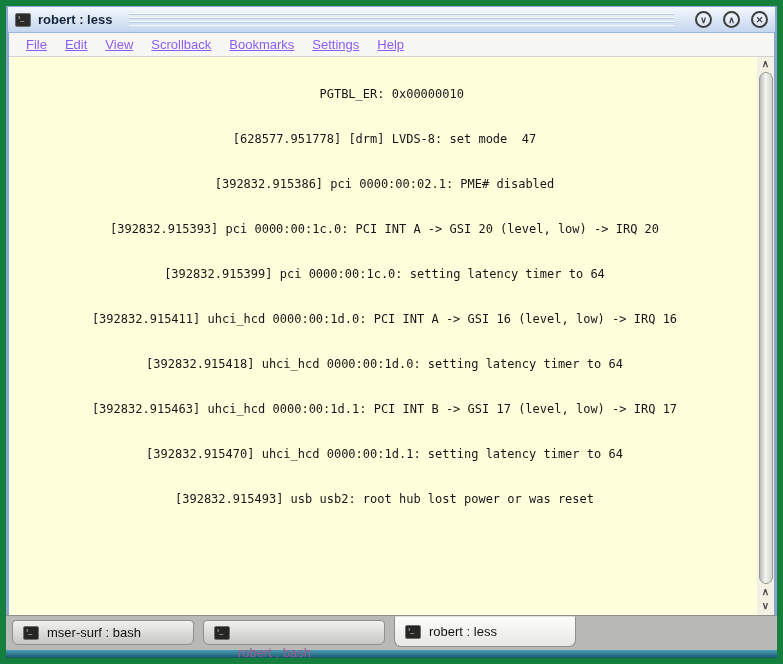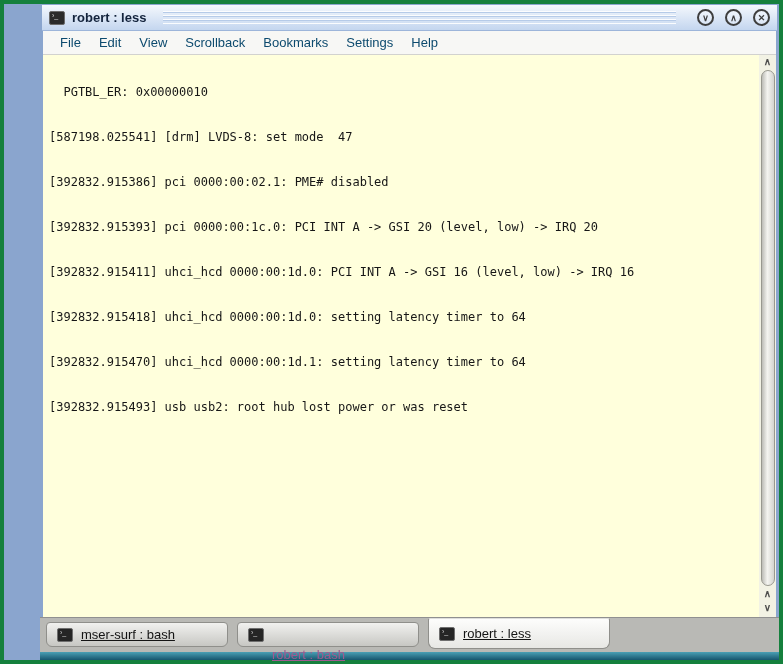--- a/index.html
+++ b/index.html
@@ -1,58 +1,58 @@
 <!DOCTYPE html>
 <html><head>
 <meta charset="utf-8">
 <style>
   html,body{margin:0;padding:0;}
   body{width:783px;height:664px;overflow:hidden;background:#0a2440;}
   .window{position:relative;width:783px;height:664px;box-sizing:border-box;
-    border:4px solid #15803d;background:#8aa5ce;display:flex;flex-direction:column;
-    font-family:"Liberation Sans",sans-serif;padding-left:36px;}
+    border:6px solid #15803d;background:#8aa5ce;display:flex;flex-direction:column;
+    font-family:"Liberation Sans",sans-serif;}
   
   .titlebar{height:25px;margin:1px 2px 0 2px;background:linear-gradient(#f4f8fd,#c4d6ef);
     border-bottom:1px solid #9db5da;display:flex;align-items:center;padding:0 7px;gap:7px;flex:none;}
   .win-icon{width:16px;height:14px;background:#2b2b2b;border:1px solid #6b6b6b;border-radius:2px;
     color:#d8d8d8;font-size:7px;line-height:6px;padding:1px 0 0 2px;box-sizing:border-box;flex:none;}
   .title-text{font-weight:bold;font-size:13px;color:#13233c;white-space:nowrap;}
   .title-ridges{flex:1;height:13px;margin:0 10px;
     background:repeating-linear-gradient(to bottom,rgba(255,255,255,.9) 0 1px,#b6cbe8 1px 2px,rgba(0,0,0,0) 2px 4px);}
   .win-btn{width:17px;height:17px;border:2px solid #3e3e3e;border-radius:50%;box-sizing:border-box;
     display:flex;align-items:center;justify-content:center;font-size:9px;font-weight:bold;
     color:#3e3e3e;background:rgba(255,255,255,.25);margin-left:4px;flex:none;cursor:default;}
   
   .menubar{height:23px;margin:0 3px;background:#f7f7f5;border-bottom:1px solid #d2d2cf;
     display:flex;align-items:center;padding:0 8px;flex:none;}
-  .menu-item{padding:3px 9px;font-size:13px;color:#0c4a6e;white-space:nowrap;}
+  .menu-item{padding:3px 9px;font-size:13px;color:#8b5cf6;white-space:nowrap;text-decoration:underline;}
   
   .terminal{position:relative;flex:1;margin:0 3px;background:#ffffdc;overflow:hidden;}
   .term-text{position:absolute;left:6px;top:0;right:20px;
     font-family:"DejaVu Sans Mono","Liberation Mono",monospace;font-size:12px;line-height:15px;
     color:#161616;white-space:pre;}
-  .term-line{height:15px;overflow:hidden;}
+  .term-line{height:15px;overflow:hidden;text-align:center;}
   
   .scrollbar{position:absolute;top:0;right:0;width:17px;height:100%;background:#f2f2e4;}
   .sb-btn{height:14px;display:flex;align-items:center;justify-content:center;
     color:#4e4e4e;font-size:10px;font-weight:bold;line-height:10px;}
   .sb-track{position:absolute;top:15px;bottom:31px;left:2px;width:12px;
     border:1px solid #98988f;border-radius:7px;
     background:linear-gradient(to right,#bcbcb6,#f4f4f0 45%,#d4d4cf);}
   .sb-bottom{position:absolute;bottom:2px;left:0;width:100%;}
   
   .tabbar{height:34px;background:#b9b9b5;border-top:1px solid #909090;flex:none;
     display:flex;align-items:flex-start;padding:0 6px;gap:9px;position:relative;}
   .tab{box-sizing:border-box;display:flex;align-items:center;gap:8px;padding:0 10px;
     border:1px solid #8f8f8b;width:182px;cursor:default;}
   .tab.inactive{margin-top:4px;height:25px;border-radius:4px 4px 6px 6px;
     background:linear-gradient(#f1f1ef,#c7c7c3);}
   .tab.active{margin-top:0;height:31px;border-radius:2px 2px 7px 7px;border-top-color:#dfdfdc;
     background:linear-gradient(#fdfdfc,#e7e7e4);}
-  .tab-label{font-size:13px;color:#141414;white-space:nowrap;text-decoration:underline;}
+  .tab-label{font-size:13px;color:#141414;white-space:nowrap;}
   .tab.activity .tab-label{color:#a0598f;margin-top:40px;}
   .tab-icon{width:16px;height:14px;background:#252525;border:1px solid #6e6e6e;border-radius:2px;
     color:#cfcfcf;font-size:7px;line-height:6px;padding:1px 0 0 2px;box-sizing:border-box;flex:none;}
   .bottom-strip{height:8px;flex:none;background:linear-gradient(#4a9fb4,#17566e);}
 </style>
 </head>
 <body>
 
 <div class="window">
 
@@ -71,25 +71,27 @@
     <div class="menu-item">View</div>
     <div class="menu-item">Scrollback</div>
     <div class="menu-item">Bookmarks</div>
     <div class="menu-item">Settings</div>
     <div class="menu-item">Help</div>
   </div>
 
   <div class="terminal">
     <div class="term-text">
       <div class="term-line">  PGTBL_ER: 0x00000010</div>
-      <div class="term-line">[587198.025541] [drm] LVDS-8: set mode  47</div>
+      <div class="term-line">[628577.951778] [drm] LVDS-8: set mode  47</div>
       <div class="term-line">[392832.915386] pci 0000:00:02.1: PME# disabled</div>
       <div class="term-line">[392832.915393] pci 0000:00:1c.0: PCI INT A -&gt; GSI 20 (level, low) -&gt; IRQ 20</div>
+      <div class="term-line">[392832.915399] pci 0000:00:1c.0: setting latency timer to 64</div>
       <div class="term-line">[392832.915411] uhci_hcd 0000:00:1d.0: PCI INT A -&gt; GSI 16 (level, low) -&gt; IRQ 16</div>
       <div class="term-line">[392832.915418] uhci_hcd 0000:00:1d.0: setting latency timer to 64</div>
+      <div class="term-line">[392832.915463] uhci_hcd 0000:00:1d.1: PCI INT B -&gt; GSI 17 (level, low) -&gt; IRQ 17</div>
       <div class="term-line">[392832.915470] uhci_hcd 0000:00:1d.1: setting latency timer to 64</div>
       <div class="term-line">[392832.915493] usb usb2: root hub lost power or was reset</div>
       
       
       
       
       
       
       
       

